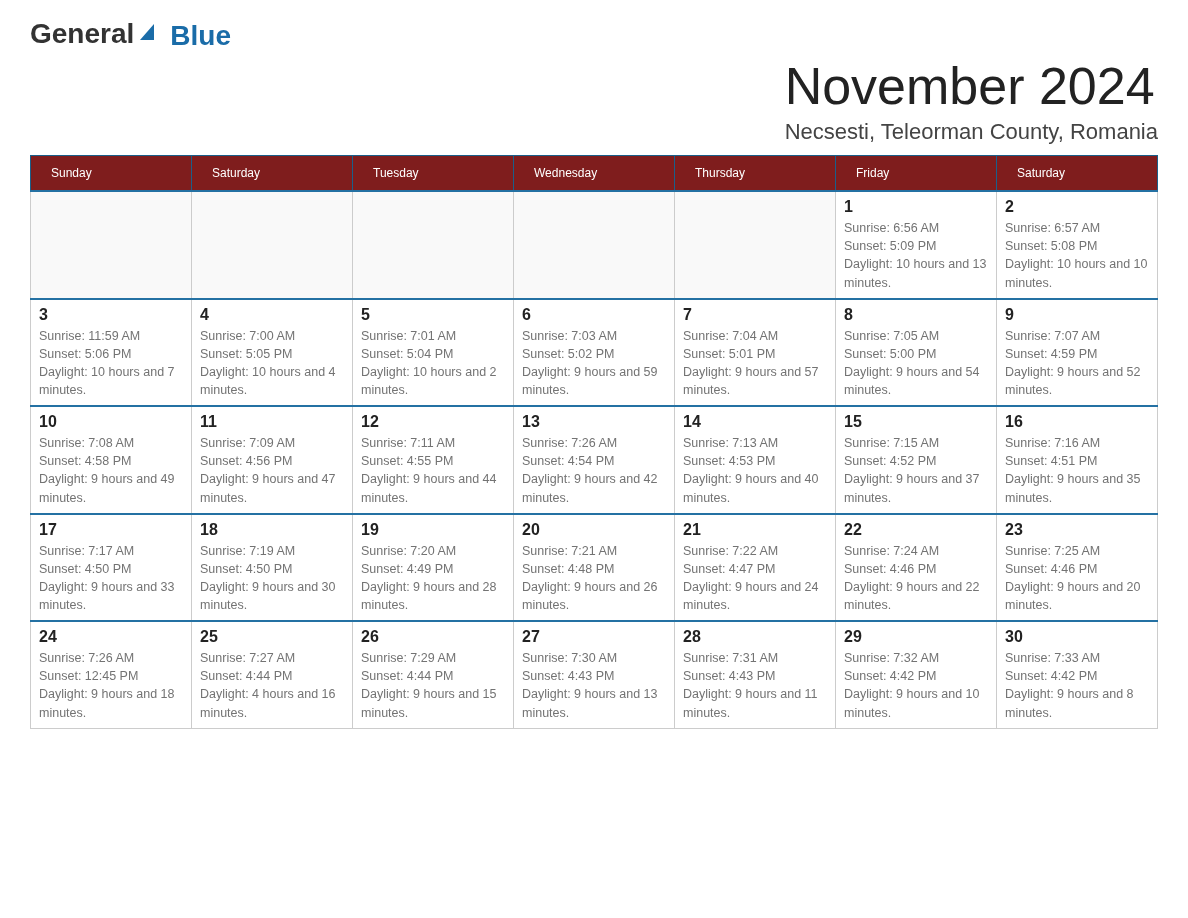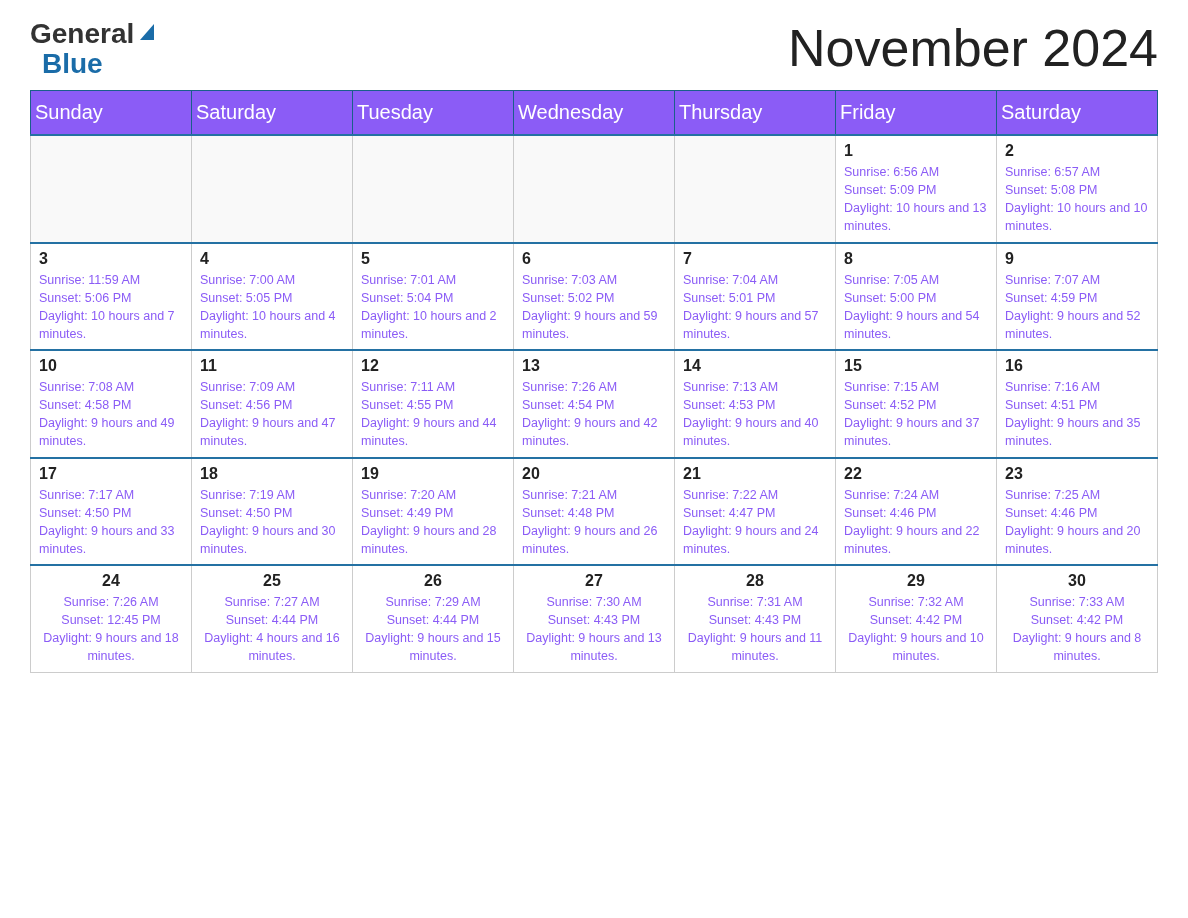--- a/index.html
+++ b/index.html
@@ -12,60 +12,61 @@
       padding: 20px 30px;
     }
     .header {
       display: flex;
       justify-content: space-between;
       align-items: flex-start;
       margin-bottom: 10px;
     }
     .logo {
       display: flex;
-      flex-direction: column;
+      flex-direction: row;
       align-items: flex-start;
     }
     .logo-text {
       font-size: 28px;
       font-weight: bold;
       color: #333;
       line-height: 1;
     }
     .logo-blue-line {
       color: #1a6ca8;
       font-size: 28px;
       font-weight: bold;
       margin-left: 12px;
     }
     .title-section {
       text-align: left;
+      margin-top: 38px;
     }
     .month-title {
       font-size: 52px;
       font-weight: normal;
       color: #222;
       line-height: 1.1;
     }
     .location-title {
       font-size: 22px;
       color: #444;
       margin-top: 4px;
     }
     .calendar {
       width: 100%;
       border-collapse: collapse;
       margin-top: 10px;
     }
     .calendar th {
-      background-color: #8b5cf6;
+      background-color: #7f1d1d;
       color: #fff;
-      font-size: 20px;
+      font-size: 12px;
       font-weight: normal;
-      padding: 10px 4px;
+      padding: 10px 20px;
       text-align: left;
       border: 1px solid #1a5f8a;
     }
     .calendar td {
       vertical-align: top;
       border: 1px solid #ccc;
       padding: 6px 8px;
       width: 14.28%;
       min-height: 110px;
       font-size: 13px;
@@ -76,48 +77,48 @@
     }
     .day-number {
       font-size: 16px;
       font-weight: bold;
       color: #222;
       display: block;
       margin-bottom: 3px;
     }
     .day-info {
       font-size: 12.5px;
-      color: #8b5cf6;
+      color: #737373;
       line-height: 1.45;
     }
     .empty-cell {
       background: #f9f9f9;
     }
     .calendar tbody tr:last-child {
       border-bottom: none;
-      text-align: center;
     }
   </style>
 </head>
 <body>
 
 <div class="header">
   <div class="logo">
     <div style="display:flex; align-items:center;">
       <span class="logo-text">General</span>
       <span style="display:inline-block; margin-left:2px; margin-bottom:2px;">
         <svg width="22" height="22" viewBox="0 0 22 22">
           <polygon points="4,20 18,4 18,20" fill="#1a6ca8"></polygon>
         </svg>
       </span>
     </div>
     <div class="logo-blue-line">Blue</div>
   </div>
   <div class="title-section">
     <div class="month-title">November 2024</div>
+    <div class="location-title">Necsesti, Teleorman County, Romania</div>
   </div>
 </div>
 
 <table class="calendar">
   <thead>
     <tr>
       <th>Sunday</th>
       <th>Saturday</th>
       <th>Tuesday</th>
       <th>Wednesday</th>

